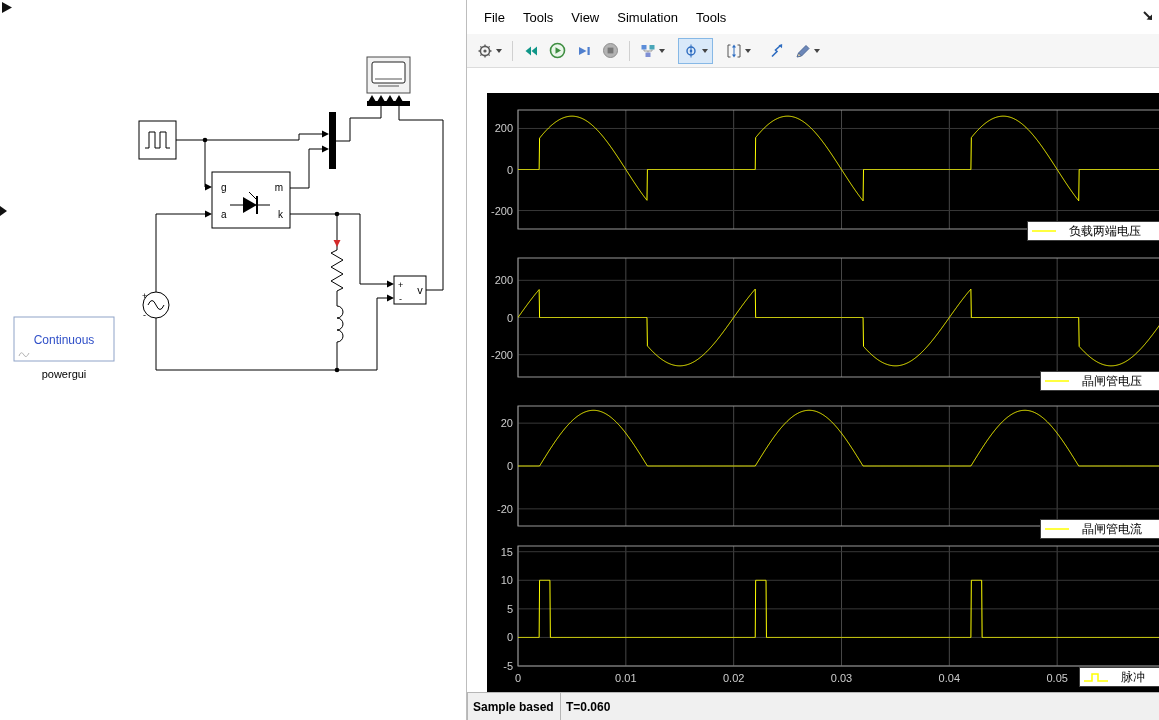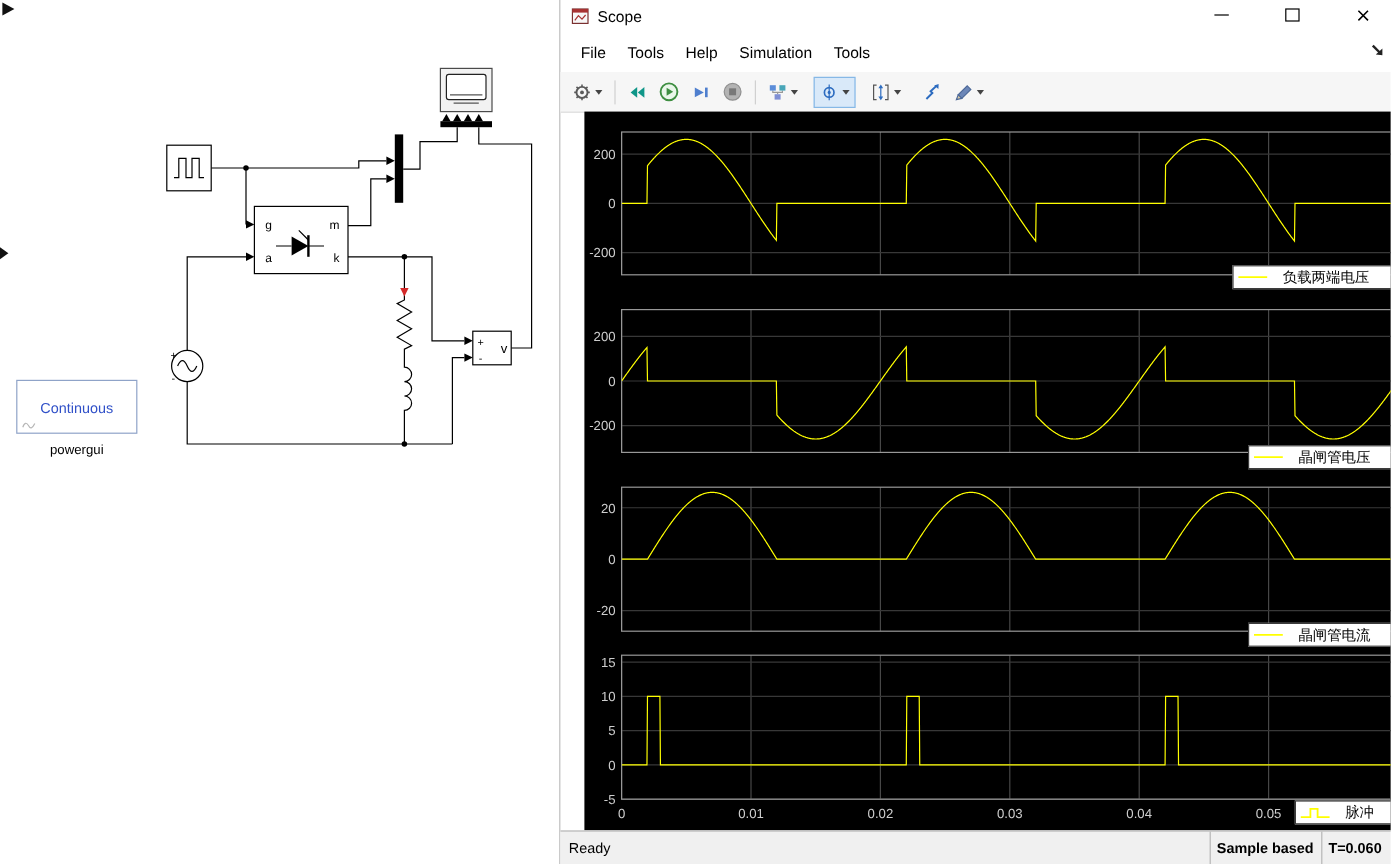--- a/index.html
+++ b/index.html
@@ -134,44 +134,25 @@
     <g>
       <rect x="14" y="317" width="100" height="44" fill="#fff" stroke="#8fa3c8"></rect>
       <text x="64" y="344" font-size="12" fill="#3050c8" text-anchor="middle">Continuous</text>
       <path d="M19,356 q2,-6 5,-1 q2,4 5,-2" fill="none" stroke="#b5b5b5"></path>
     </g>
     <text x="64" y="378" font-size="11" fill="#000" text-anchor="middle">powergui</text>
   </svg>
 
   <div class="scope-win">
 
-    <div class="titlebar">
-      <svg width="15" height="15">
-        <rect x="1" y="1.5" width="13" height="12" fill="#f7f7f7" stroke="#7a3030"></rect>
-        <rect x="1" y="1.5" width="13" height="3" fill="#a83232"></rect>
-        <polyline points="3,11 6,7 9,10 12,6.5" fill="none" stroke="#a83232"></polyline>
-      </svg>
-      <span class="title">Scope</span>
-      <div class="win-btn wb-min">
-          <div class="minbar"></div>
-        </div>
-      <div class="win-btn wb-max">
-          <div class="maxbox"></div>
-        </div>
-      <div class="win-btn wb-close">
-        <svg width="12" height="12">
-            <path d="M2,2 L10,10 M10,2 L2,10" stroke="#000" stroke-width="1.3"></path>
-          </svg>
-      </div>
-    </div>
 
     <div class="menubar">
       <span class="menu-item">File</span>
       <span class="menu-item">Tools</span>
-      <span class="menu-item">Help</span>
+      <span class="menu-item">View</span>
       <span class="menu-item">Simulation</span>
       <span class="menu-item">Tools</span>
       <svg class="menu-overflow" width="12" height="12">
         <path d="M2,3 L9,10" stroke="#222" stroke-width="2"></path>
         <polygon points="10,11 4.5,10.5 10,5.5" fill="#222"></polygon>
       </svg>
     </div>
 
     <div class="toolbar">
       <div class="tb-btn">
@@ -358,18 +339,17 @@
         </svg>
         <span>脉冲</span>
       </div>
 
       <div class="scrollbtn">
         <div class="scroll-tri"></div>
       </div>
     </div>
 
     <div class="statusbar">
-      <div class="status-left">Ready</div>
       <div class="status-cell cell-sample">Sample based</div>
       <div class="status-cell cell-time">T=0.060</div>
     </div>
   </div>
 </div>
 
 </body></html>

